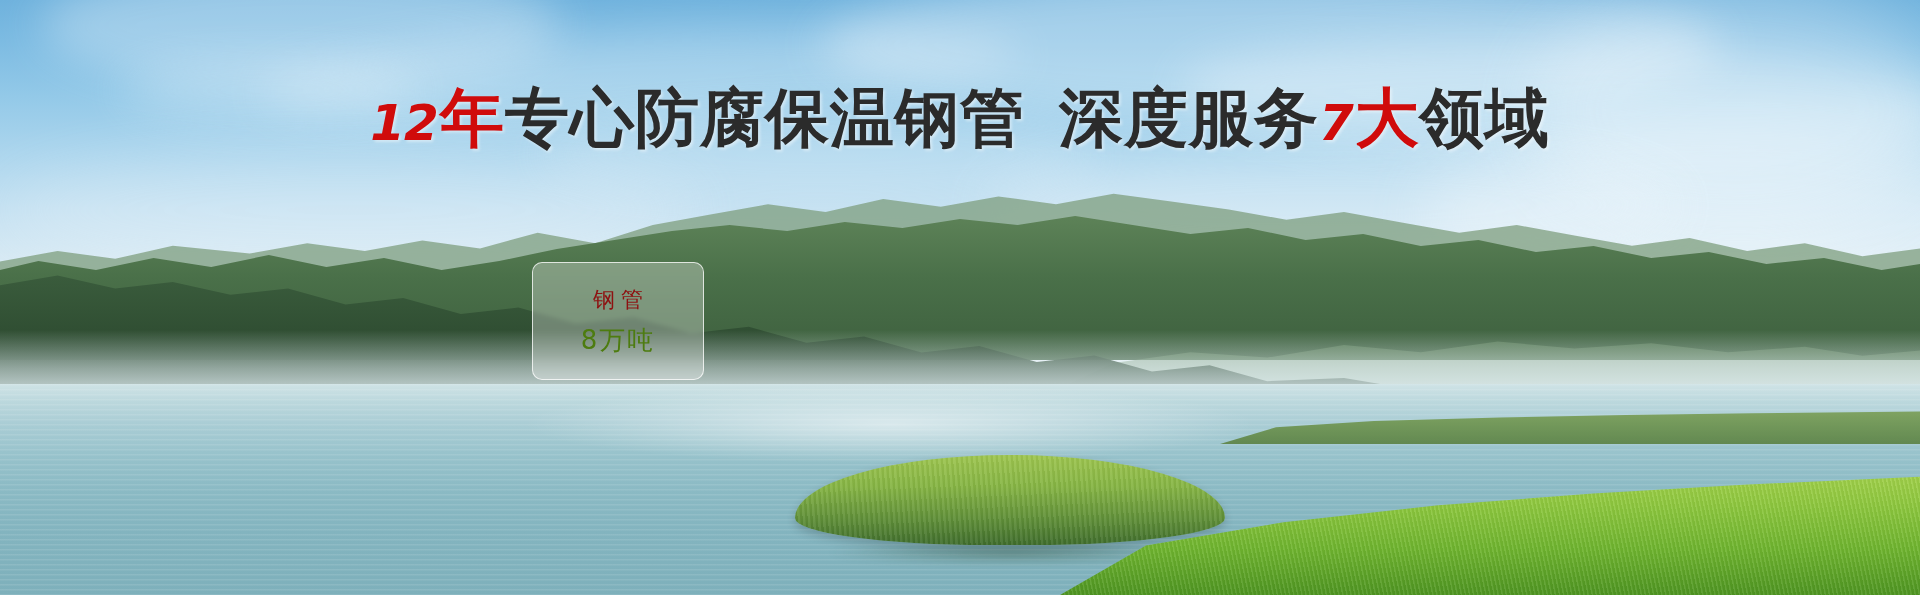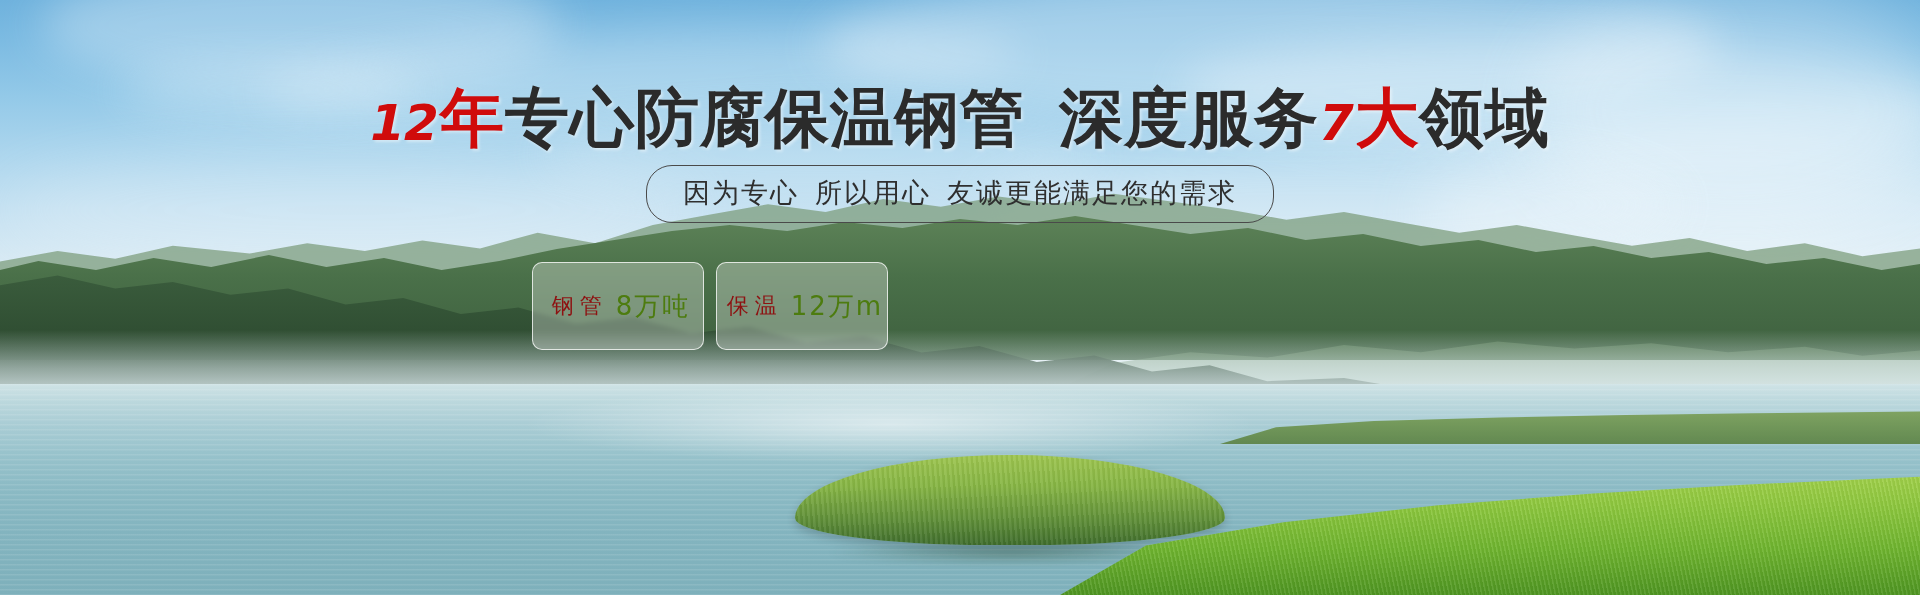--- a/index.html
+++ b/index.html
@@ -239,27 +239,27 @@
   
   .cards {
     position:absolute; left:532px; top:262px;
     width:670px; height:120px;
     display:flex;
     gap:12px;
   }
   .card {
     position:relative;
     width:172px;
-    height:88px;
+    height:118px;
     background:rgba(255,255,255,0.30);
     border:1px solid rgba(255,255,255,0.75);
     border-radius:10px;
     backdrop-filter:blur(2px);
     display:flex;
-    flex-direction:row;
+    flex-direction:column;
     align-items:center;
     justify-content:center;
     gap:8px;
   }
   .card-title {
     font-size:22px;
     letter-spacing:6px;
     text-indent:6px;
     color:#8e1111;
     font-weight:normal;
@@ -310,32 +310,25 @@
   <div class="island">
     <div class="island-texture"></div>
   </div>
   <div class="grass"></div>
   <div class="grass-blades"></div>
 
   <div class="headline">
     <span class="red num">12</span><span class="red">年</span><span>专心防腐保温钢管</span><span class="gap"></span><span>深度服务</span><span class="red num">7</span><span class="red">大</span><span>领域</span>
   </div>
 
-  <div class="subwrap">
-    <div class="subtitle"><span>因为专心</span><span class="sp"></span><span>所以用心</span><span class="sp"></span><span>友诚更能满足您的需求</span></div>
-  </div>
 
   <div class="cards">
 
     <div class="card">
       <div class="card-title">钢管</div>
       <div class="card-value"><span>8万吨</span><sup></sup></div>
     </div>
 
 
-    <div class="card">
-      <div class="card-title">保温</div>
-      <div class="card-value"><span>12万m</span><sup></sup></div>
-    </div>
 
   </div>
 
 </div>
 
 </body></html>

